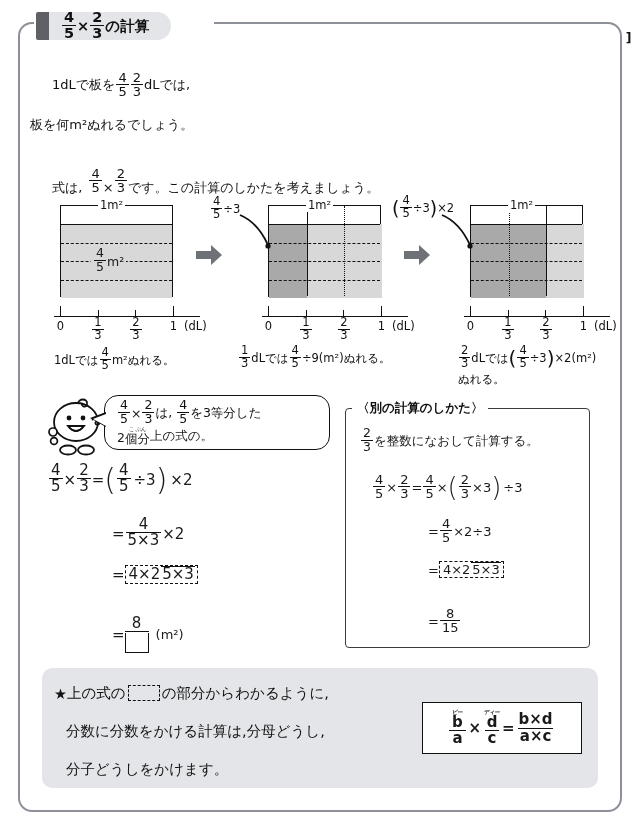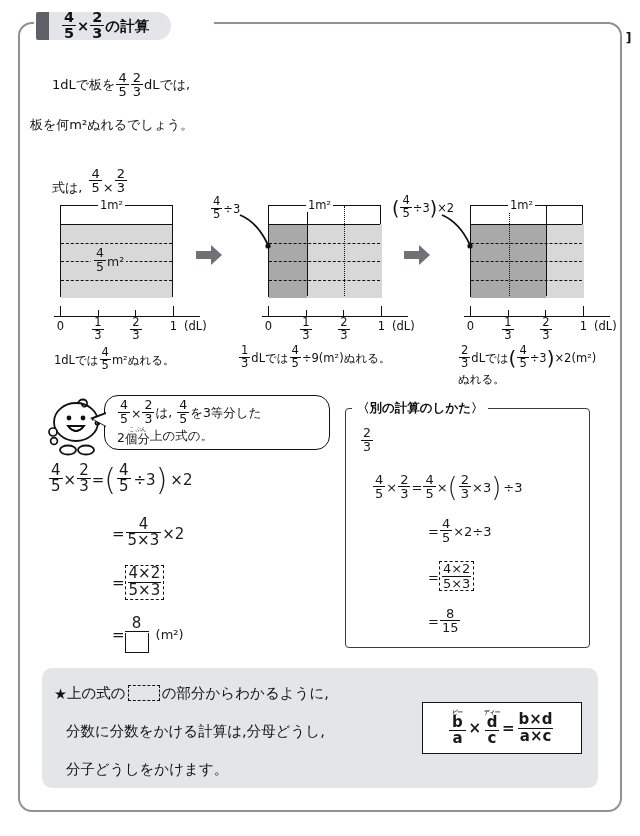--- a/index.html
+++ b/index.html
@@ -112,21 +112,21 @@
   
   .subbox{
     position:absolute;border:1.6px solid #3b3b3b;border-radius:4px;box-sizing:border-box;background:#fff;
   }
   .subbox-title{
     position:absolute;background:#fff;padding:0 5px;font-size:12.5px;font-weight:bold;color:#111;white-space:nowrap;
   }
 
   
   .dashfrac{
-    display:inline-flex;flex-direction:column;align-items:center;line-height:1.05;
+    display:inline-flex;flex-direction:row;align-items:center;line-height:1.05;
     border:1.7px dashed #111;padding:0px 2px;vertical-align:middle;position:relative;top:-1px;
   }
   .dashfrac .num{padding:0 1px;}
   .dashfrac .den{padding:0 1px;border-top:1.4px solid #111;}
 
   
   .blankbox{
     display:inline-block;width:22px;height:19px;border:1.6px solid #111;border-top:none;
     vertical-align:middle;
   }
@@ -202,20 +202,21 @@
   <span style="display:inline-block;width:6px;"></span>
   <span class="frac">
     <span class="num">4</span>
     <span class="den">5</span>
   </span>
   <span>×</span>
   <span class="frac">
     <span class="num">2</span>
     <span class="den">3</span>
   </span>
+  <span>です。この計算のしかたを考えましょう。</span>
 </div>
 
 <div class="diagram" style="left:60px;top:200px;">
 
   <div class="abs small-txt" style="left:38px;top:-2px;background:#fff;padding:0 2px;z-index:3;">1m²</div>
   <div class="bar" style="width:113px;height:92px;top:5px;position:relative;">
 
     <div style="position:absolute;left:0;top:0;width:100%;height:18.4px;background:#fff;"></div>
     <div style="position:absolute;left:0;top:18.4px;width:100%;height:73.6px;background:#d8d8d8;"></div>
 
@@ -500,20 +501,21 @@
 </div>
 
 <div class="subbox" style="left:345px;top:408px;width:245px;height:240px;"></div>
 <div class="subbox-title" style="left:352px;top:400px;">〈別の計算のしかた〉</div>
 
 <div class="abs" style="left:360px;top:428px;display:flex;align-items:center;font-size:12.5px;">
   <span class="frac">
     <span class="num">2</span>
     <span class="den">3</span>
   </span>
+  <span>を整数になおして計算する。</span>
 </div>
 
 <div class="abs" style="left:372px;top:472px;display:flex;align-items:center;font-size:13px;">
   <span class="frac">
     <span class="num">4</span>
     <span class="den">5</span>
   </span>
   <span>×</span>
   <span class="frac">
     <span class="num">2</span>

